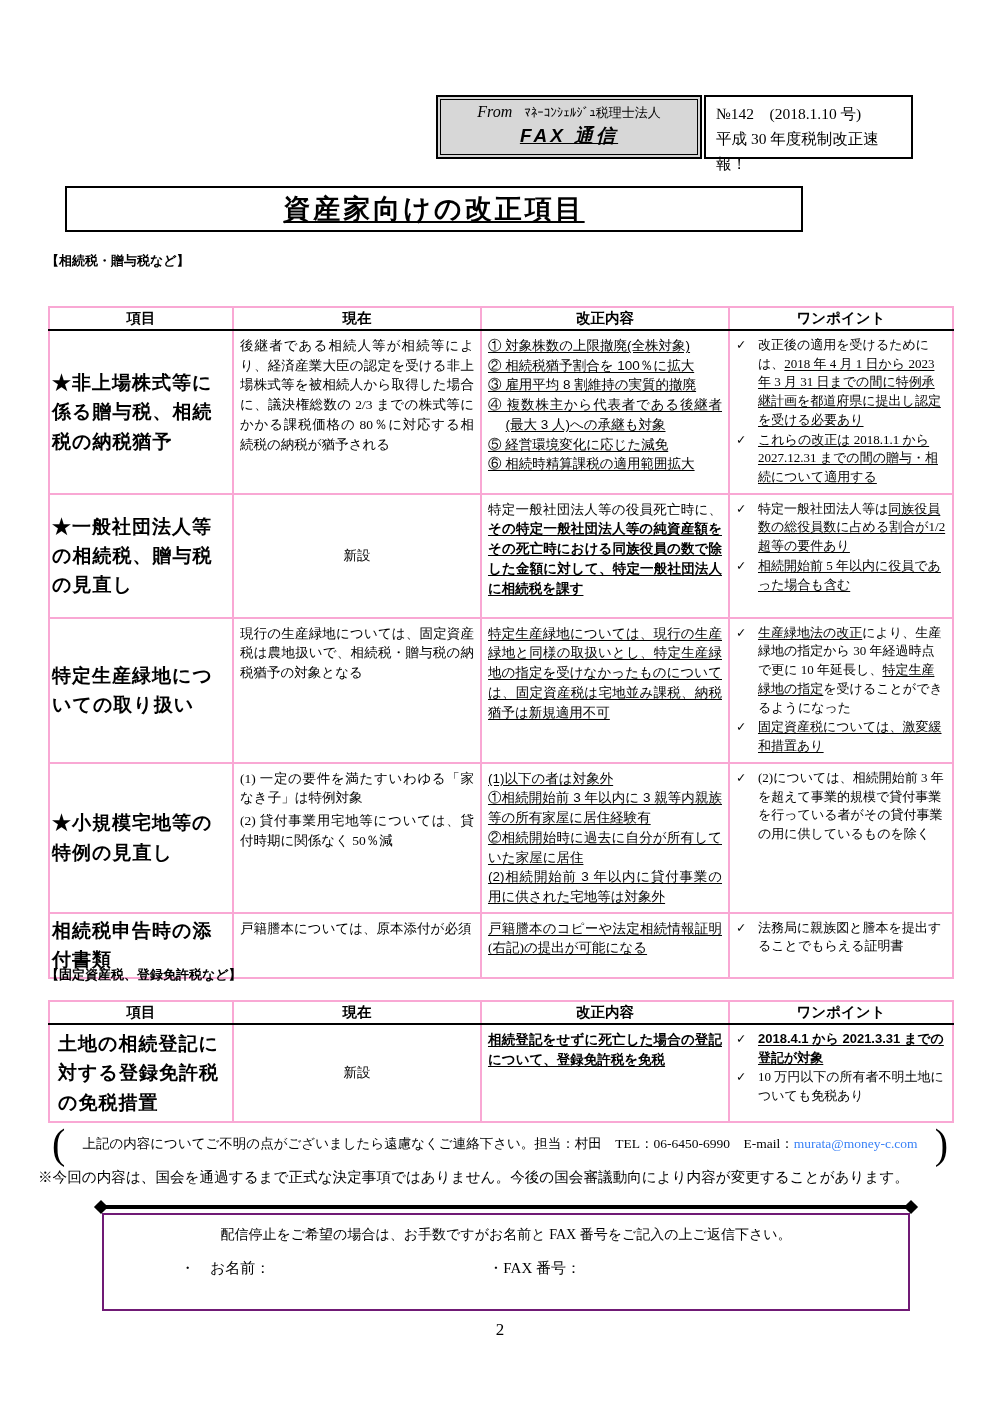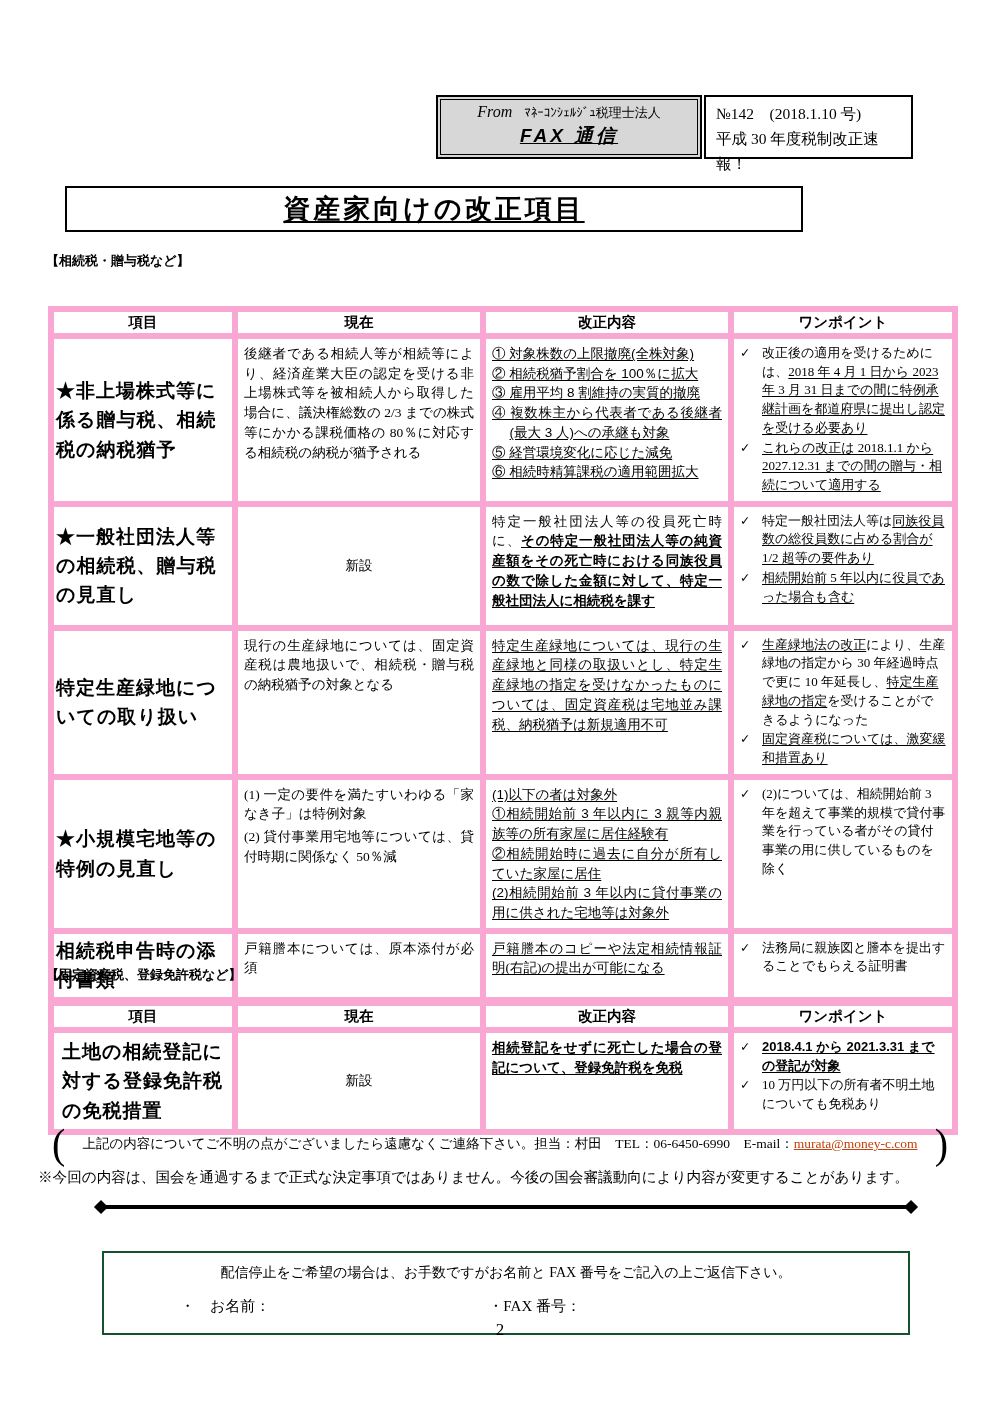--- a/index.html
+++ b/index.html
@@ -25,21 +25,21 @@
 
   .sec-h{position:absolute;left:46px;font-family:"Liberation Sans",sans-serif;font-weight:bold;font-size:13px;}
   .sec1{top:252px;}
   .sec2{top:966px;}
 
   
   table.t{position:absolute;left:48px;border-collapse:collapse;table-layout:fixed;width:904px;
           border:2px solid #000;}
   .t1{top:306px;}
   .t2{top:1000px;}
-  .t th,.t td{border:6px solid #f9a8d4;box-sizing:border-box;}
+  .t th,.t td{border:2px solid #f9a8d4;box-sizing:border-box;}
   .t th{font-family:"Liberation Sans",sans-serif;font-weight:bold;font-size:14.5px;
         border-bottom:2px solid #000;padding:1px 2px;}
   .t td{vertical-align:top;padding:5px 6px;font-size:13.5px;line-height:1.46;text-align:justify;}
   td.item{font-family:"Liberation Sans",sans-serif;font-weight:bold;font-size:19px;text-align:left;
           vertical-align:middle;line-height:1.55;letter-spacing:1px;padding:2px;}
   td.item-left{text-align:left;padding:4px 8px;}
   td.mid{text-align:center;vertical-align:middle;}
   tr.hh{height:23px;} tr.r1{height:156px;} tr.r2{height:124px;} tr.r3{height:136px;}
   tr.r4{height:138px;} tr.r5{height:58px;} tr.r6{height:82px;}
 
@@ -52,29 +52,29 @@
   .op{display:flex;align-items:flex-start;margin-bottom:1px;font-size:13px;line-height:1.44;}
   .chk{width:22px;flex:none;font-family:"DejaVu Sans",sans-serif;font-size:12.5px;}
   .optx{flex:1;text-align:left;}
   .bigrev{font-size:14.5px;line-height:1.75;}
   .p2{margin-top:3px;}
 
   
   .contact{position:absolute;left:52px;top:1126px;width:896px;display:flex;align-items:center;font-size:13.5px;}
   .paren{font-size:40px;font-weight:400;line-height:0.9;transform:scaleY(1.05);flex:none;}
   .contact-text{flex:1;text-align:center;}
-  .email{color:#c2410c;text-decoration:underline;cursor:pointer;}
+  .email{color:#3b82f6;cursor:pointer;}
   .note{position:absolute;left:38px;top:1168px;width:934px;font-size:14.6px;}
 
   .dline{position:absolute;left:100px;top:1205px;width:812px;height:4px;background:#000;}
   .dline::before,.dline::after{content:"";position:absolute;top:-3px;width:10px;height:10px;
       background:#000;transform:rotate(45deg);}
   .dline::before{left:-4px;} .dline::after{right:-4px;}
 
-  .bbox{position:absolute;left:102px;top:1213px;width:808px;height:84px;border:2px solid #14532d;box-sizing:border-box;margin-top:38px;}
+  .bbox{position:absolute;left:102px;top:1213px;width:808px;height:98px;border:2px solid #701a75;box-sizing:border-box;}
   .bbox .l1{text-align:center;margin-top:11px;font-size:14px;}
   .bbox .labels{display:flex;margin-top:15px;font-size:15px;}
   .name-label{margin-left:76px;}
   .fax-label{margin-left:218px;}
   .bbox .cr{text-align:center;margin-top:15px;font-size:13px;}
   .pagenum{position:absolute;top:1320px;left:0;width:100%;text-align:center;font-size:17px;}
 </style>
 </head>
 <body>
 

